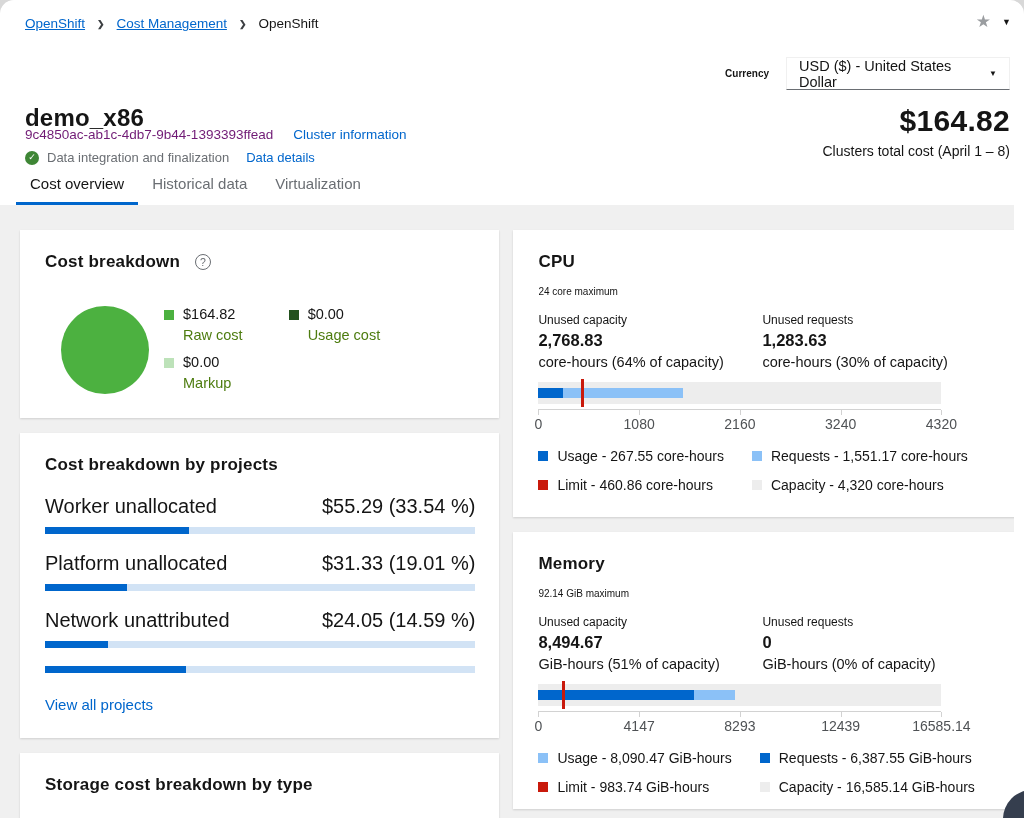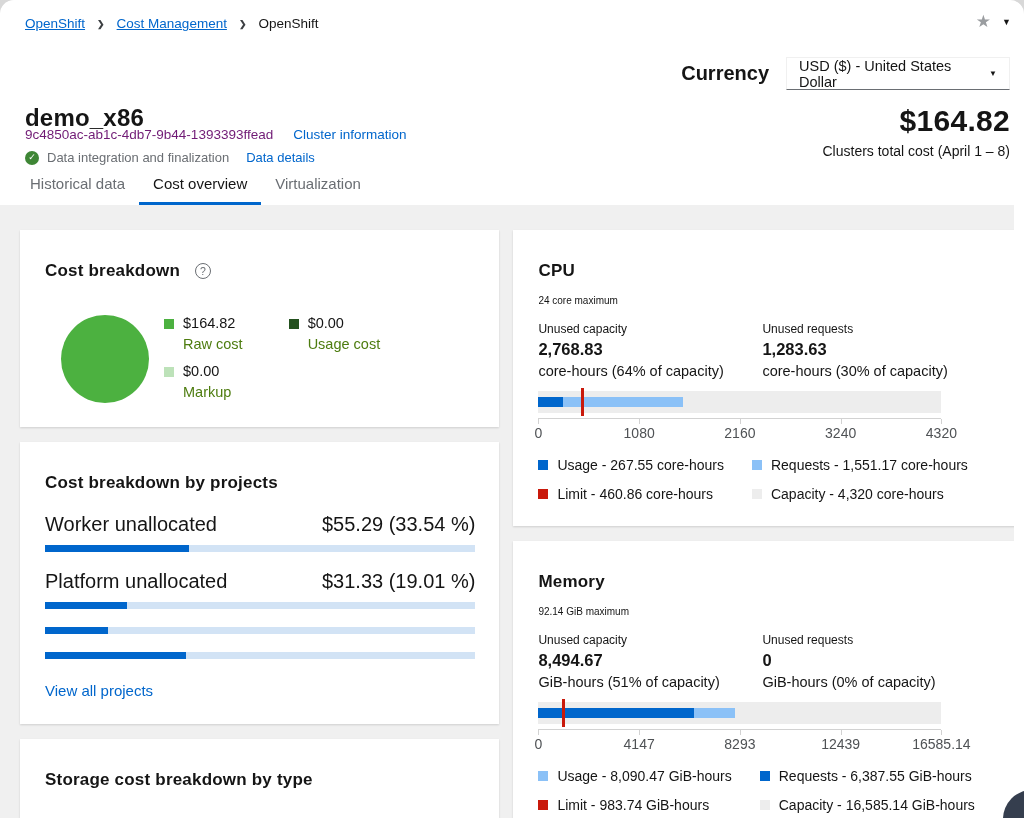--- a/index.html
+++ b/index.html
@@ -13,21 +13,21 @@
   .breadcrumb { position:absolute; top:16px; left:25px; display:flex; align-items:center;
                 gap:12px; font-size:13.5px; }
   .crumb-link { color:#0066CC; text-decoration:underline; cursor:pointer; }
   .crumb-current { color:#151515; }
   .crumb-sep { color:#3c3f42; font-size:9px; font-weight:700; }
   .top-actions { position:absolute; top:11px; right:13px; display:flex; align-items:center; gap:11px; }
   .star-icon { color:#9a9da0; font-size:17px; cursor:pointer; }
   .caret-icon { color:#151515; font-size:9px; cursor:pointer; }
 
   .currency-row { position:absolute; top:57px; right:14px; display:flex; align-items:center; gap:17px; }
-  .currency-label { font-size:20px; font-weight:700; }
+  .currency-label { font-size:10px; font-weight:700; }
   .currency-select { width:224px; height:33px; display:flex; align-items:center;
       justify-content:space-between; padding:0 12px; font-size:14.5px; background:#fff;
       border:1px solid #f0f0f0; border-bottom:1px solid #6a6e73; cursor:pointer; }
   .currency-select .caret-icon { font-size:8px; }
 
   .page-title { position:absolute; top:88px; left:25px; font-size:24px; font-weight:600; letter-spacing:.2px; }
   .uuid-row { position:absolute; top:127px; left:25px; display:flex; align-items:center; gap:20px; font-size:13.5px; }
   .uuid { color:#701a75; }
   .link { color:#0066CC; cursor:pointer; }
   .status-row { position:absolute; top:150px; left:25px; display:flex; align-items:center; gap:8px; font-size:13px; }
@@ -45,21 +45,21 @@
          border-bottom:3px solid transparent; }
   .tab.active { color:#151515; border-bottom-color:#0066CC; }
 
   
   .content { position:absolute; top:205px; left:0; right:0; bottom:0; background:#f0f0f0;
              padding:25px 0 0 20px; display:flex; gap:14px; overflow:hidden; }
   .col { display:flex; flex-direction:column; gap:15px; }
   .col-left { width:492px; }
   .col-right { width:524px; }
   .card { background:#fff; box-shadow:0 1px 2px rgba(3,3,3,.14); padding:22px 24px 24px 25px; }
-  .card-title { font-size:17px; font-weight:600; letter-spacing:.2px; display:flex; align-items:center;margin-top:9px; }
+  .card-title { font-size:17px; font-weight:600; letter-spacing:.2px; display:flex; align-items:center; }
   .help-icon { width:16px; height:16px; border-radius:50%; border:1px solid #6a6e73; color:#6a6e73;
       font-size:10.5px; font-weight:400; display:inline-flex; align-items:center; justify-content:center;
       margin-left:15px; cursor:pointer; }
 
   
   .card-costbd { height:200px; }
   .cb-body { display:flex; margin-top:34px; padding-left:16px; }
   .pie { width:88px; height:88px; border-radius:50%; }
   .cb-legend { display:flex; margin-left:15px; gap:46px; align-items:flex-start; }
   .cb-colbox { display:flex; flex-direction:column; gap:11px; }
@@ -142,22 +142,22 @@
       <span class="status-text">Data integration and finalization</span>
       <span class="link">Data details</span>
     </div>
 
     <div class="total-cost">
       <div class="total-value">$164.82</div>
       <div class="total-caption">Clusters total cost (April 1 – 8)</div>
     </div>
 
     <div class="tabs">
+        <div class="tab active">Cost overview</div>
         <div class="tab">Historical data</div>
-        <div class="tab active">Cost overview</div>
         <div class="tab">Virtualization</div>
       </div>
   </div>
 
   <div class="content">
 
     <div class="col col-left">
 
       <div class="card card-costbd">
         <div class="card-title">
@@ -211,20 +211,24 @@
             <div class="proj-row">
               <div class="proj-head">
                 <span class="proj-name">Platform unallocated</span>
                 <span class="proj-value">$31.33 (19.01 %)</span>
               </div>
               <div class="proj-track" style="background: rgb(210, 227, 245);">
                 <div class="proj-fill" style="width: 19.01%; background: rgb(0, 102, 204);"></div>
               </div>
             </div>
             <div class="proj-row">
+              <div class="proj-head">
+                <span class="proj-name">Network unattributed</span>
+                <span class="proj-value">$24.05 (14.59 %)</span>
+              </div>
               <div class="proj-track" style="background: rgb(210, 227, 245);">
                 <div class="proj-fill" style="width: 14.59%; background: rgb(0, 102, 204);"></div>
               </div>
             </div>
             <div class="proj-row">
               <div class="proj-track" style="background: rgb(210, 227, 245);">
                 <div class="proj-fill" style="width: 32.86%; background: rgb(0, 102, 204);"></div>
               </div>
             </div>
           </div>

